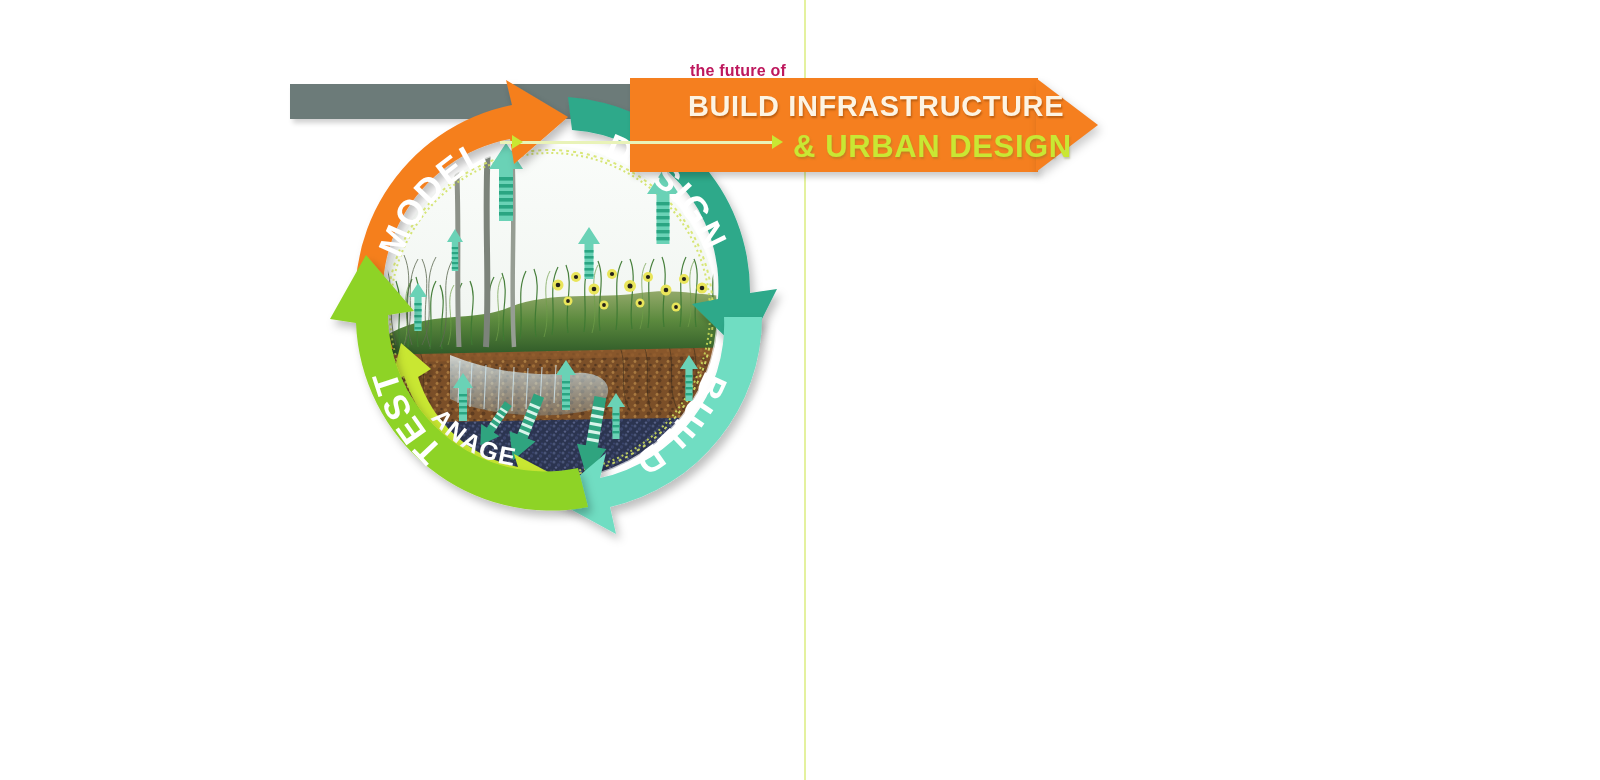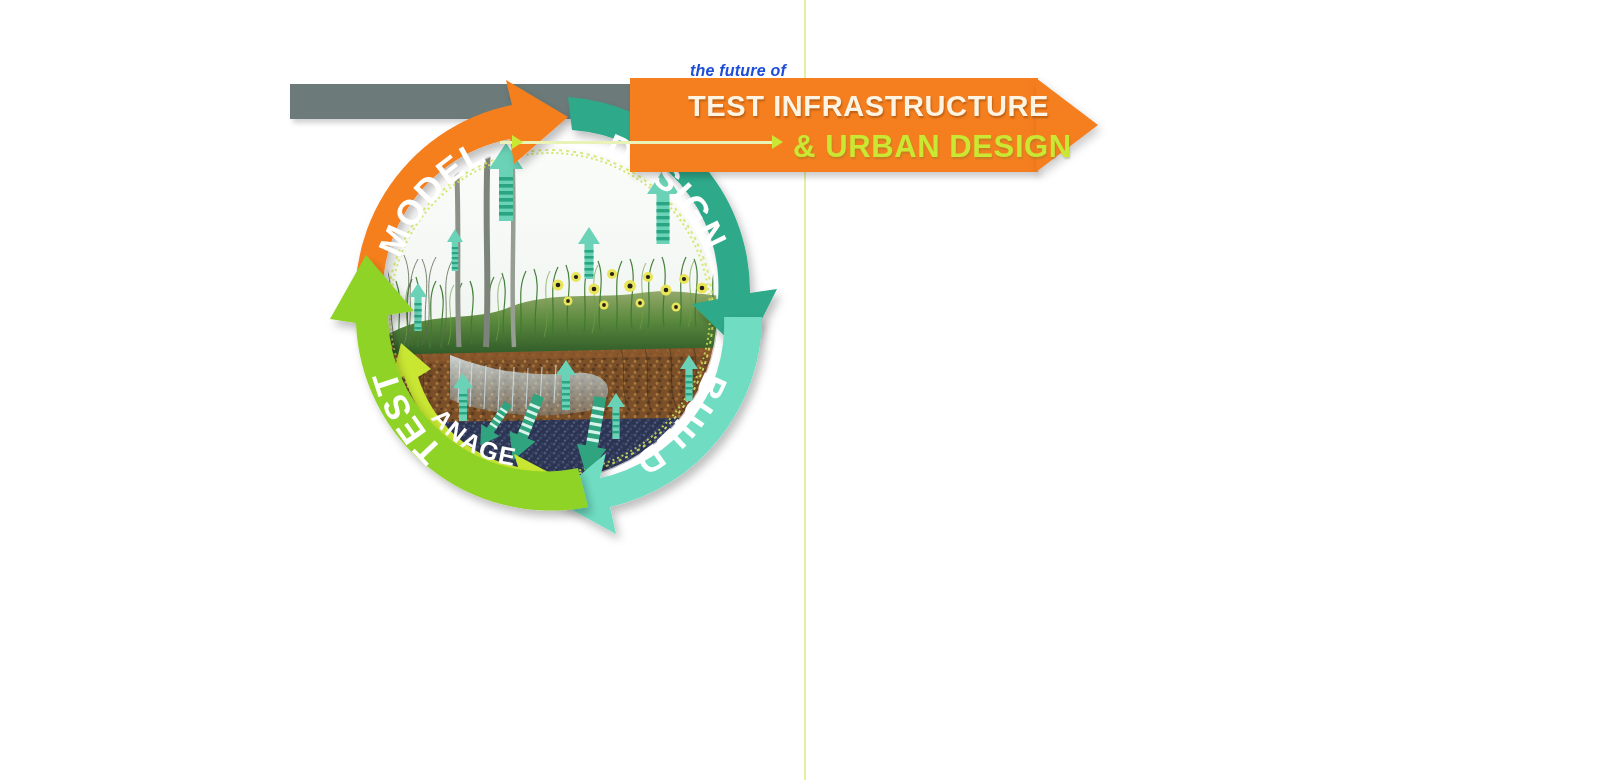--- a/index.html
+++ b/index.html
@@ -35,24 +35,23 @@
     position:absolute;top:50%;transform:translateY(-50%);
     width:0;height:0;
     border-top:47px solid transparent;
     border-bottom:47px solid transparent;
     border-left:62px solid #f57f1f;
     filter:drop-shadow(3px 5px 5px rgba(0,0,0,.20));
   }
 
   .futureof{
     position:absolute;
-    color:#1d4ed8;font-weight:bold;
+    color:#be185d;font-weight:bold;
     letter-spacing:.2px;
     white-space:nowrap;
-    font-style:italic;
   }
   .headline{
     position:absolute;white-space:nowrap;
     color:#fdf4e3;font-weight:bold;
     letter-spacing:.6px;
     text-shadow:1px 2px 2px rgba(120,55,0,.45);
   }
   .subline{
     position:absolute;white-space:nowrap;
     color:#c9e733;font-weight:bold;
@@ -500,21 +499,21 @@
     </text>
   </svg>
 
   <div class="banner-wrap" style="left:630px;top:78px;width:470px;height:94px;">
     <div class="banner-body" style="width:408px;"></div>
     <div class="banner-head" style="left:406px;"></div>
   </div>
 
   <div class="futureof" style="left:690px;top:62px;font-size:16px;">the future of</div>
 
-  <div class="headline" style="left:688px;top:90px;font-size:29px;">TEST INFRASTRUCTURE</div>
+  <div class="headline" style="left:688px;top:90px;font-size:29px;">BUILD INFRASTRUCTURE</div>
 
   <div class="limerule" style="left:500px;top:141px;width:272px;"></div>
   <div class="limearrow" style="left:512px;top:135px;"></div>
   <div class="limearrow" style="left:772px;top:135px;"></div>
 
   <div class="subline" style="left:793px;top:129px;font-size:31px;">&amp; URBAN DESIGN</div>
 
 </div>
 
 </body></html>

